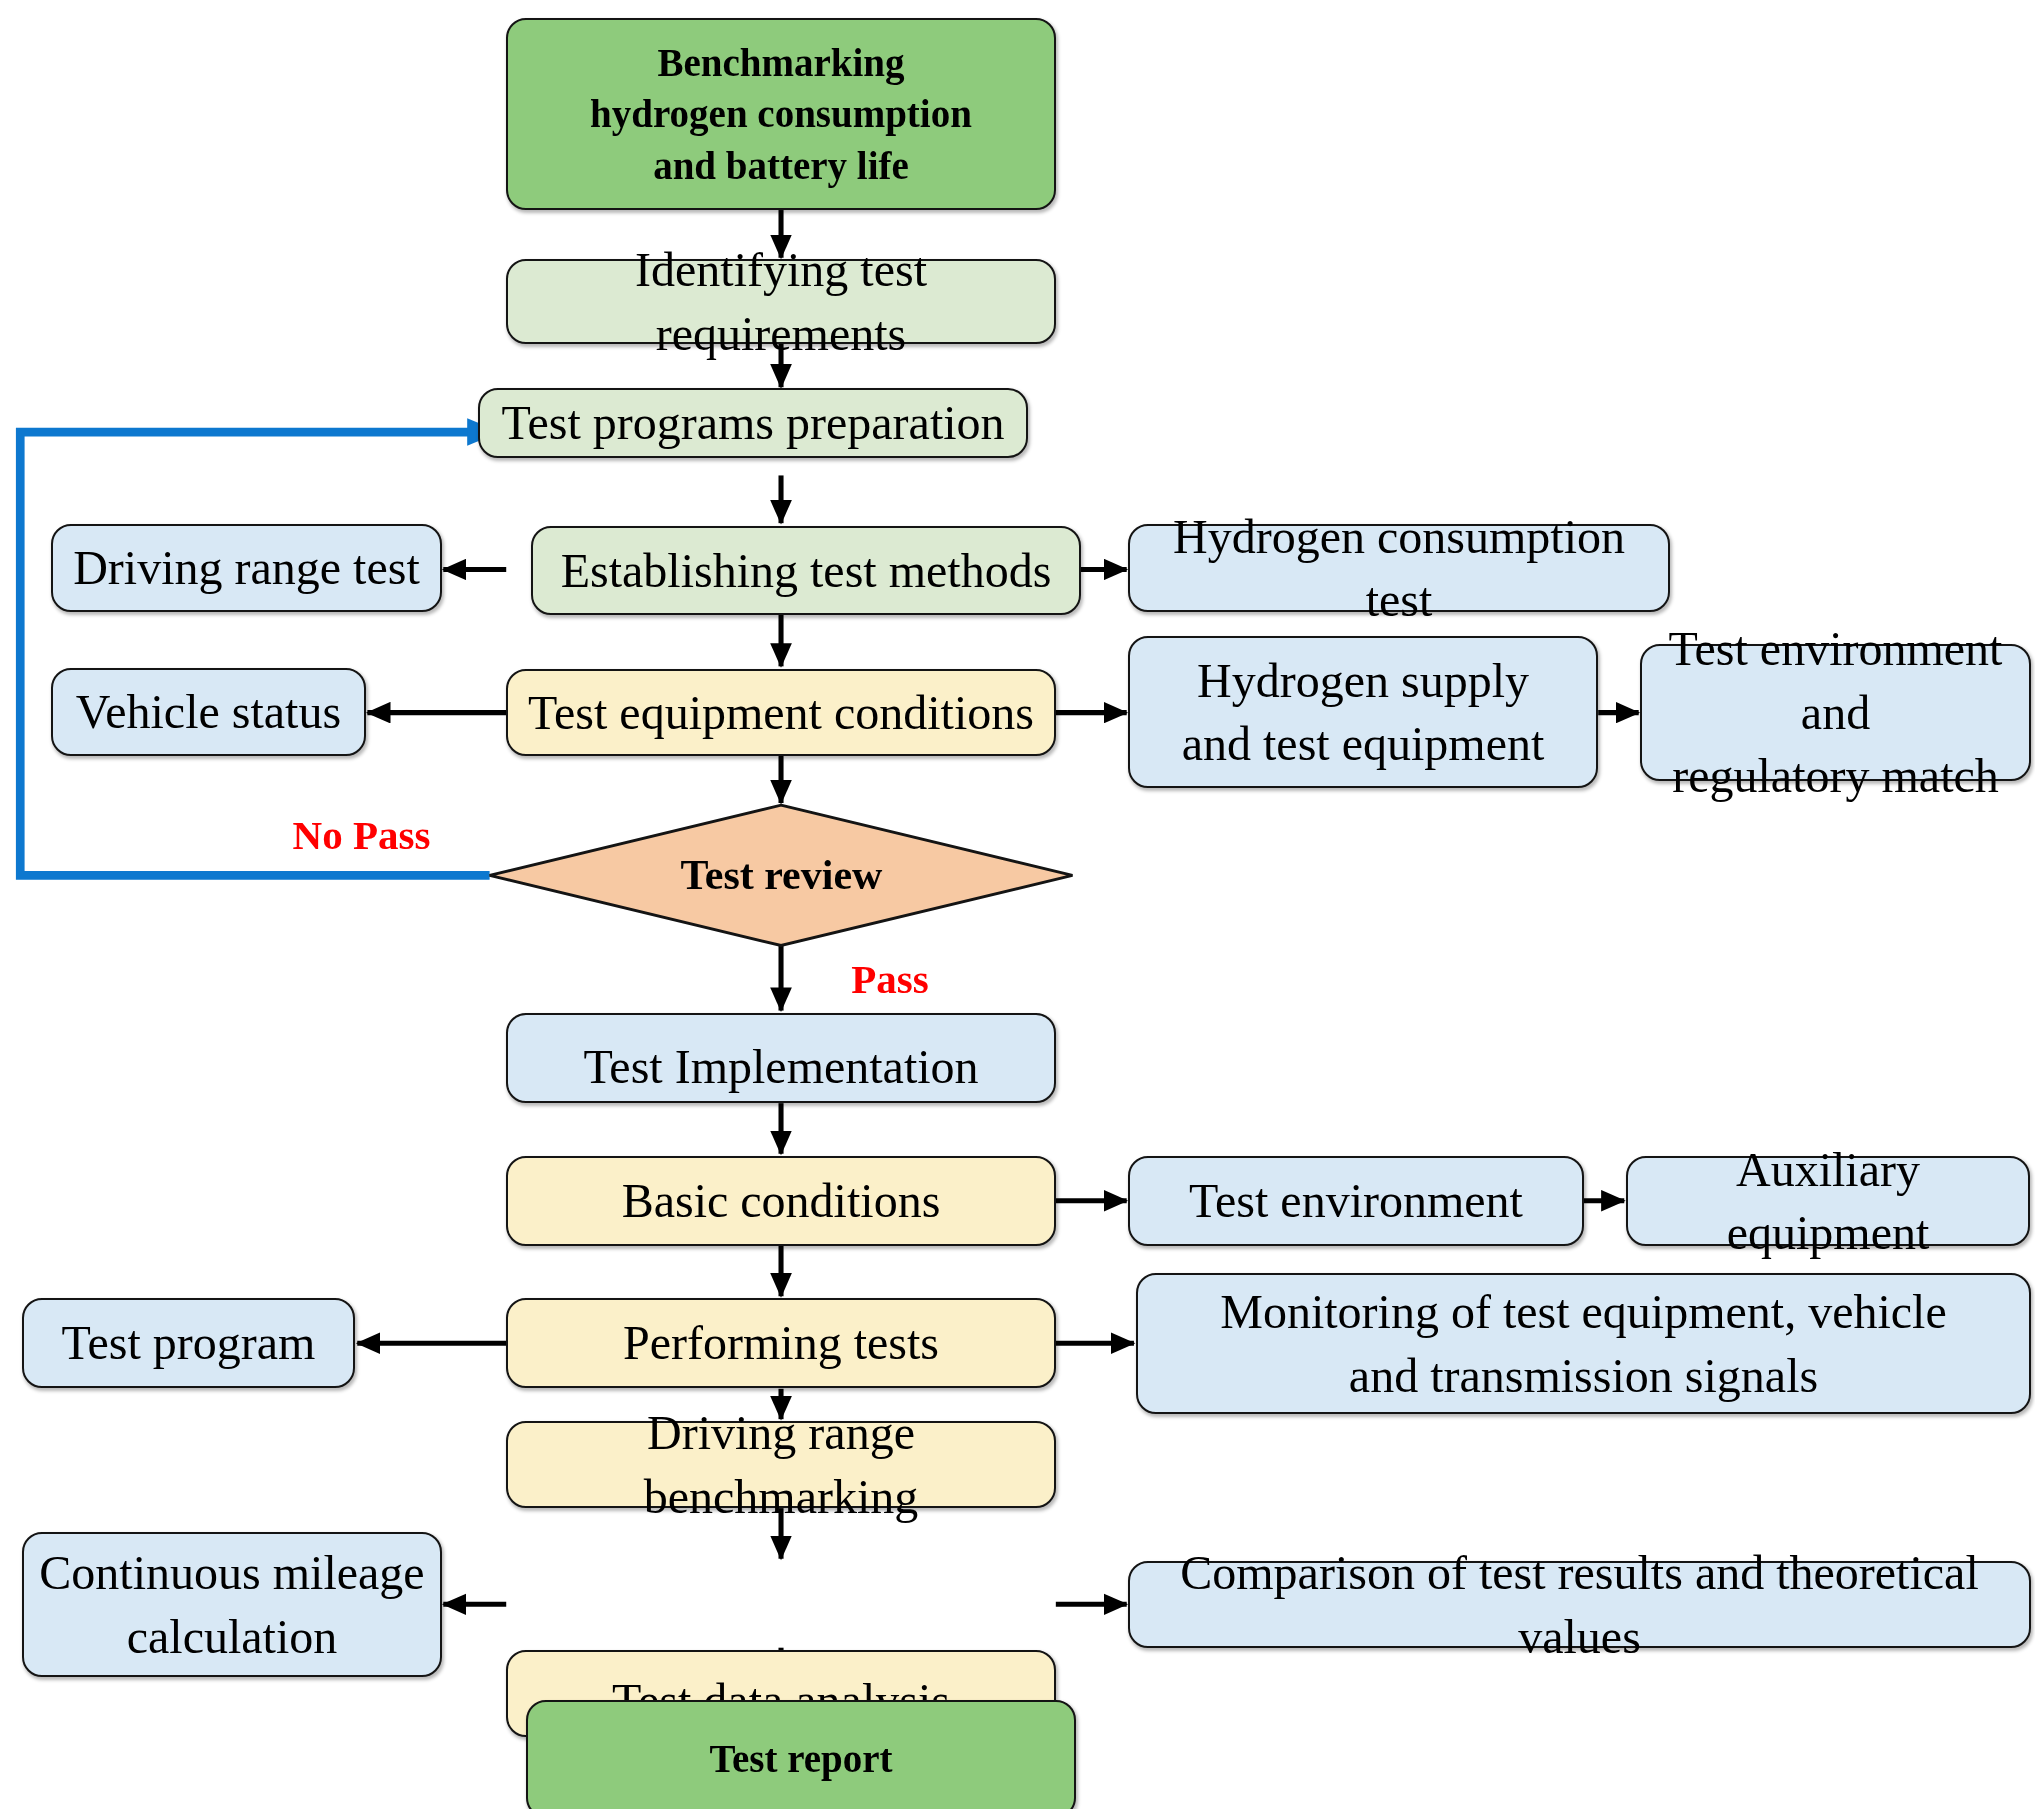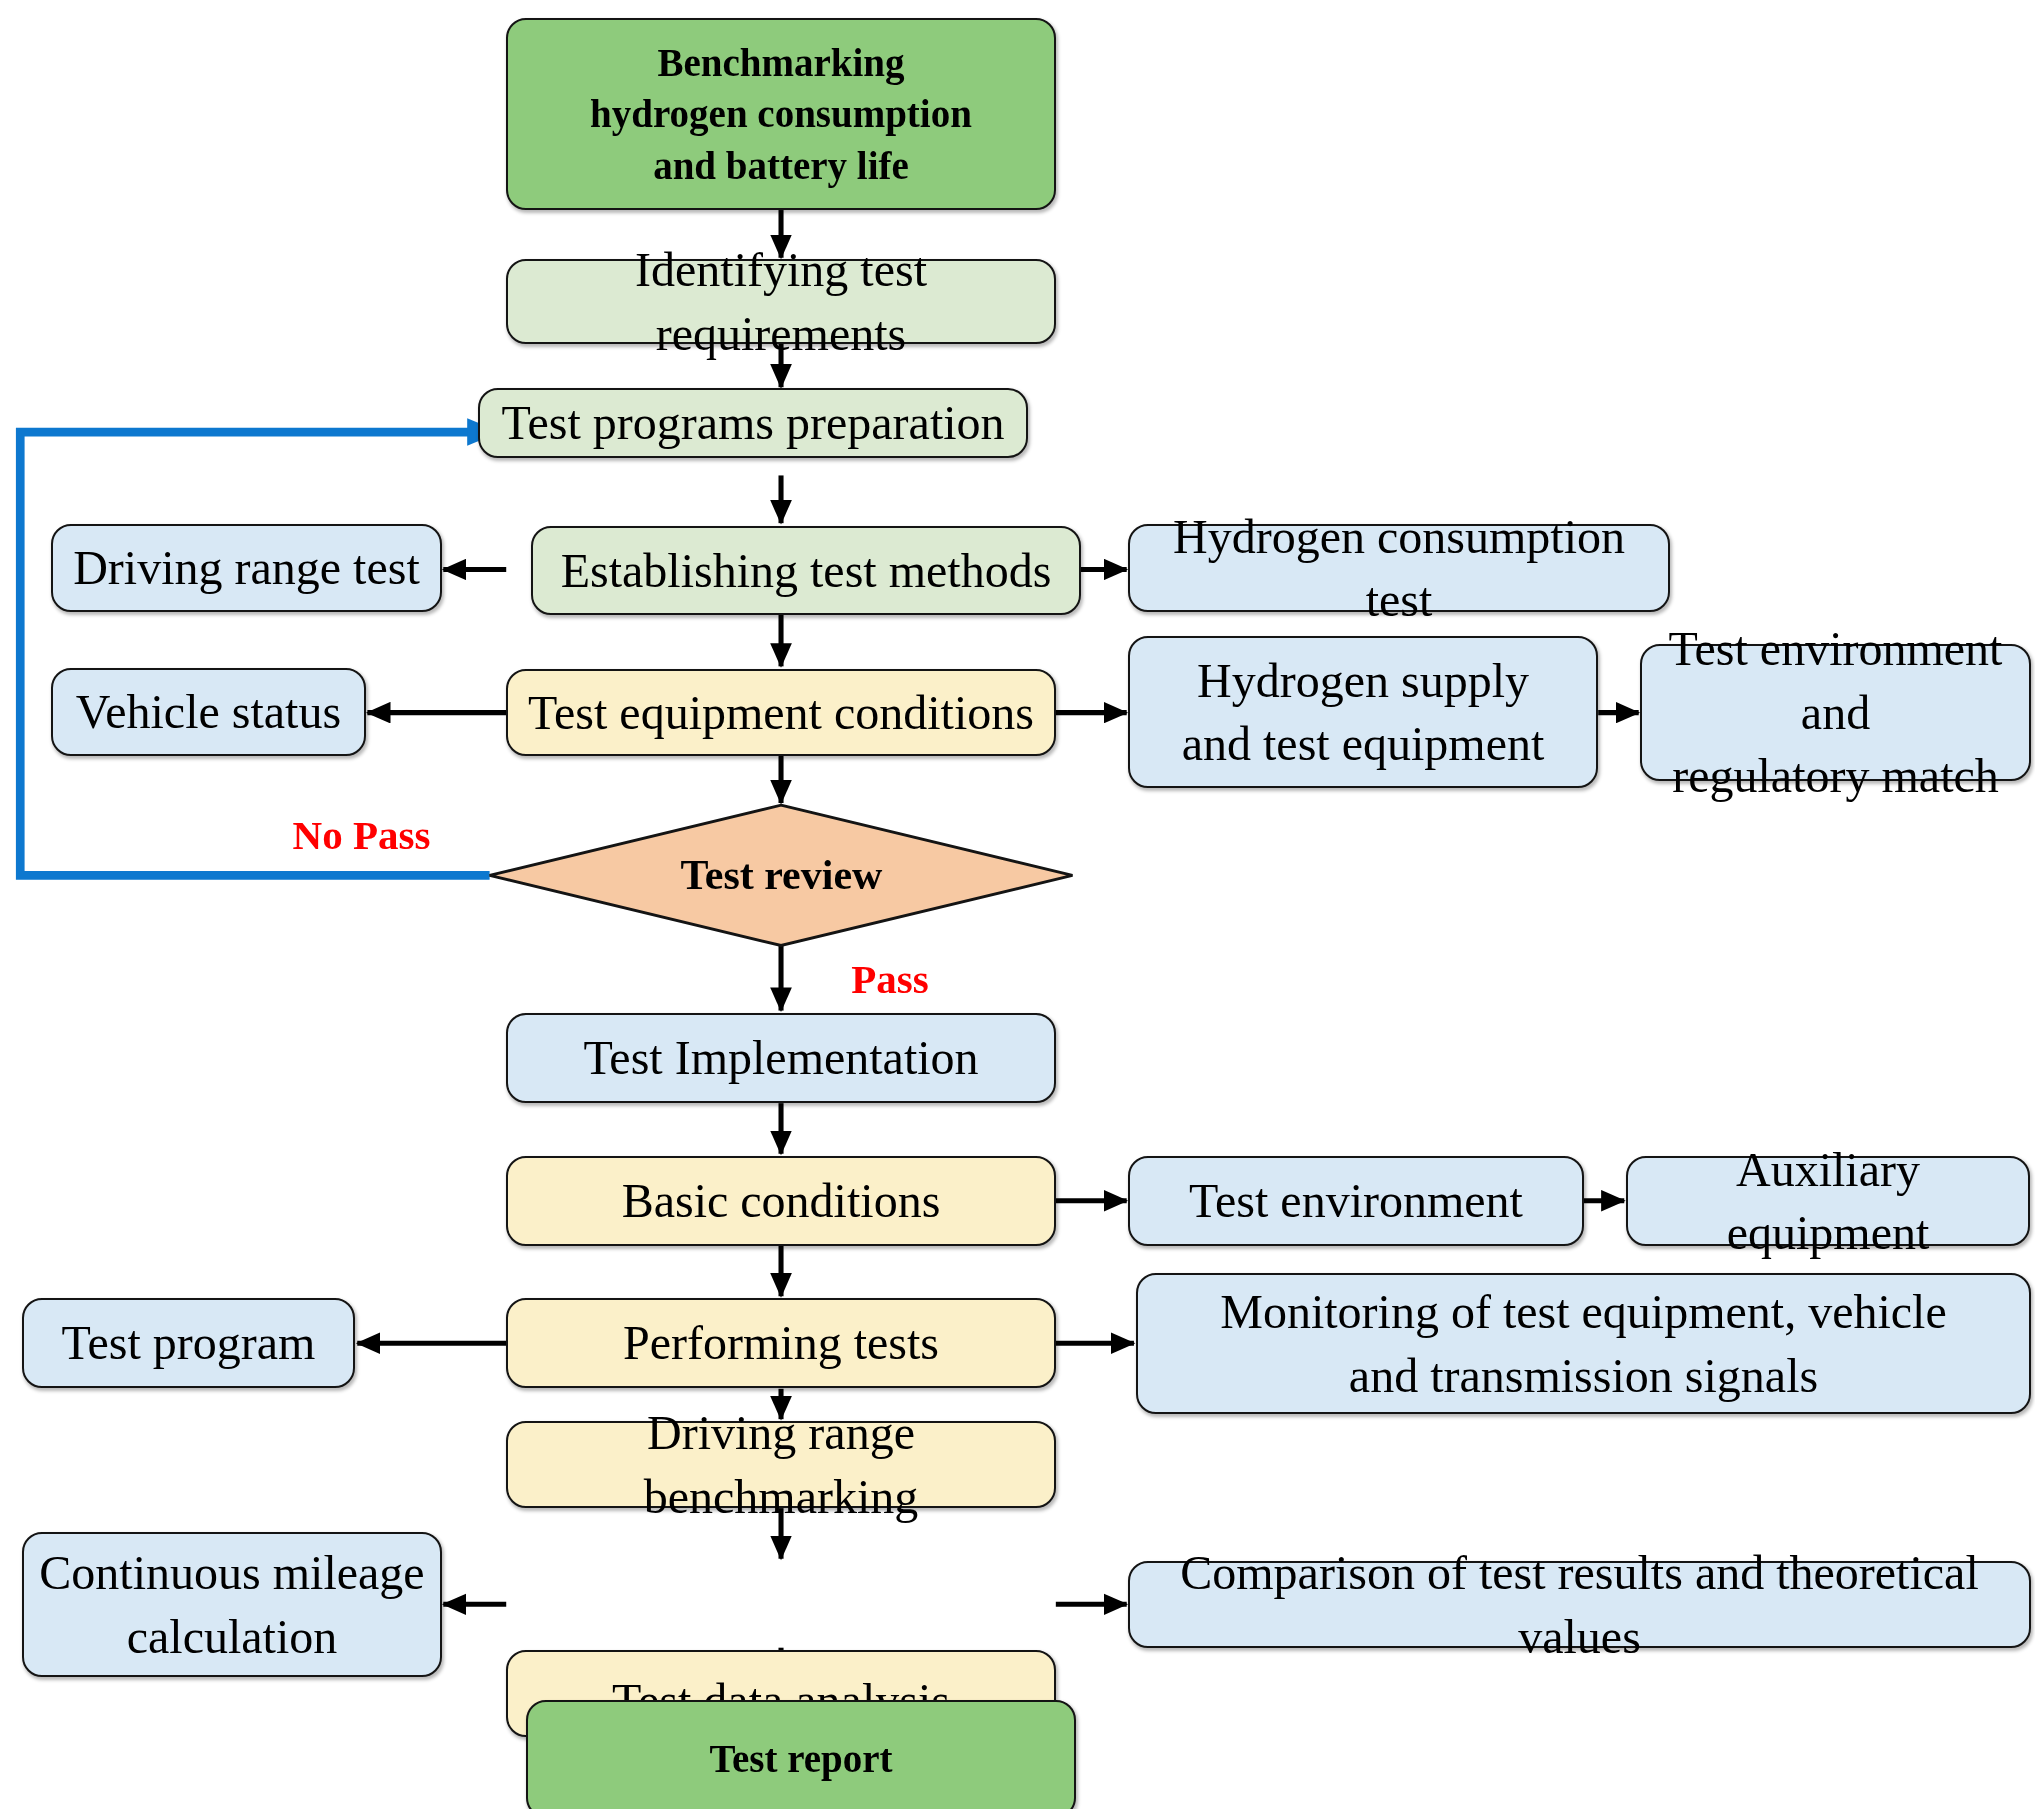--- a/index.html
+++ b/index.html
@@ -96,21 +96,21 @@
   <div class="node light-green" style="left:478px;top:388px;width:550px;height:70px;"><span>Test programs preparation</span></div>
 
   <div class="node light-green" style="left:531px;top:526px;width:550px;height:89px;"><span>Establishing test methods</span></div>
 
   <div class="node light-yellow" style="left:506px;top:669px;width:550px;height:87px;"><span>Test equipment conditions</span></div>
 
   <div class="diamond-label" style="left:492px;top:805px;width:579px;height:140px;">
       <span>Test review</span>
     </div>
 
-  <div class="node light-blue" style="left:506px;top:1013px;width:550px;height:90px;"><span>Test Implementation</span></div>
+  <div class="node light-blue" style="left:506px;top:1013px;width:550px;height:90px;align-items:flex-end;"><span>Test Implementation</span></div>
 
   <div class="node light-yellow" style="left:506px;top:1156px;width:550px;height:90px;"><span>Basic conditions</span></div>
 
   <div class="node light-yellow" style="left:506px;top:1421px;width:550px;height:87px;"><span>Driving range benchmarking</span></div>
 
   <div class="node light-yellow" style="left:506px;top:1298px;width:550px;height:90px;"><span>Performing tests</span></div>
 
   <div class="node light-yellow" style="left:506px;top:1650px;width:550px;height:87px;align-items:flex-end;"><span>Test data analysis</span></div>
 
   <div class="node dark-green bold" style="left:526px;top:1700px;width:550px;height:118px;font-size:39px;"><span>Test report</span></div>

